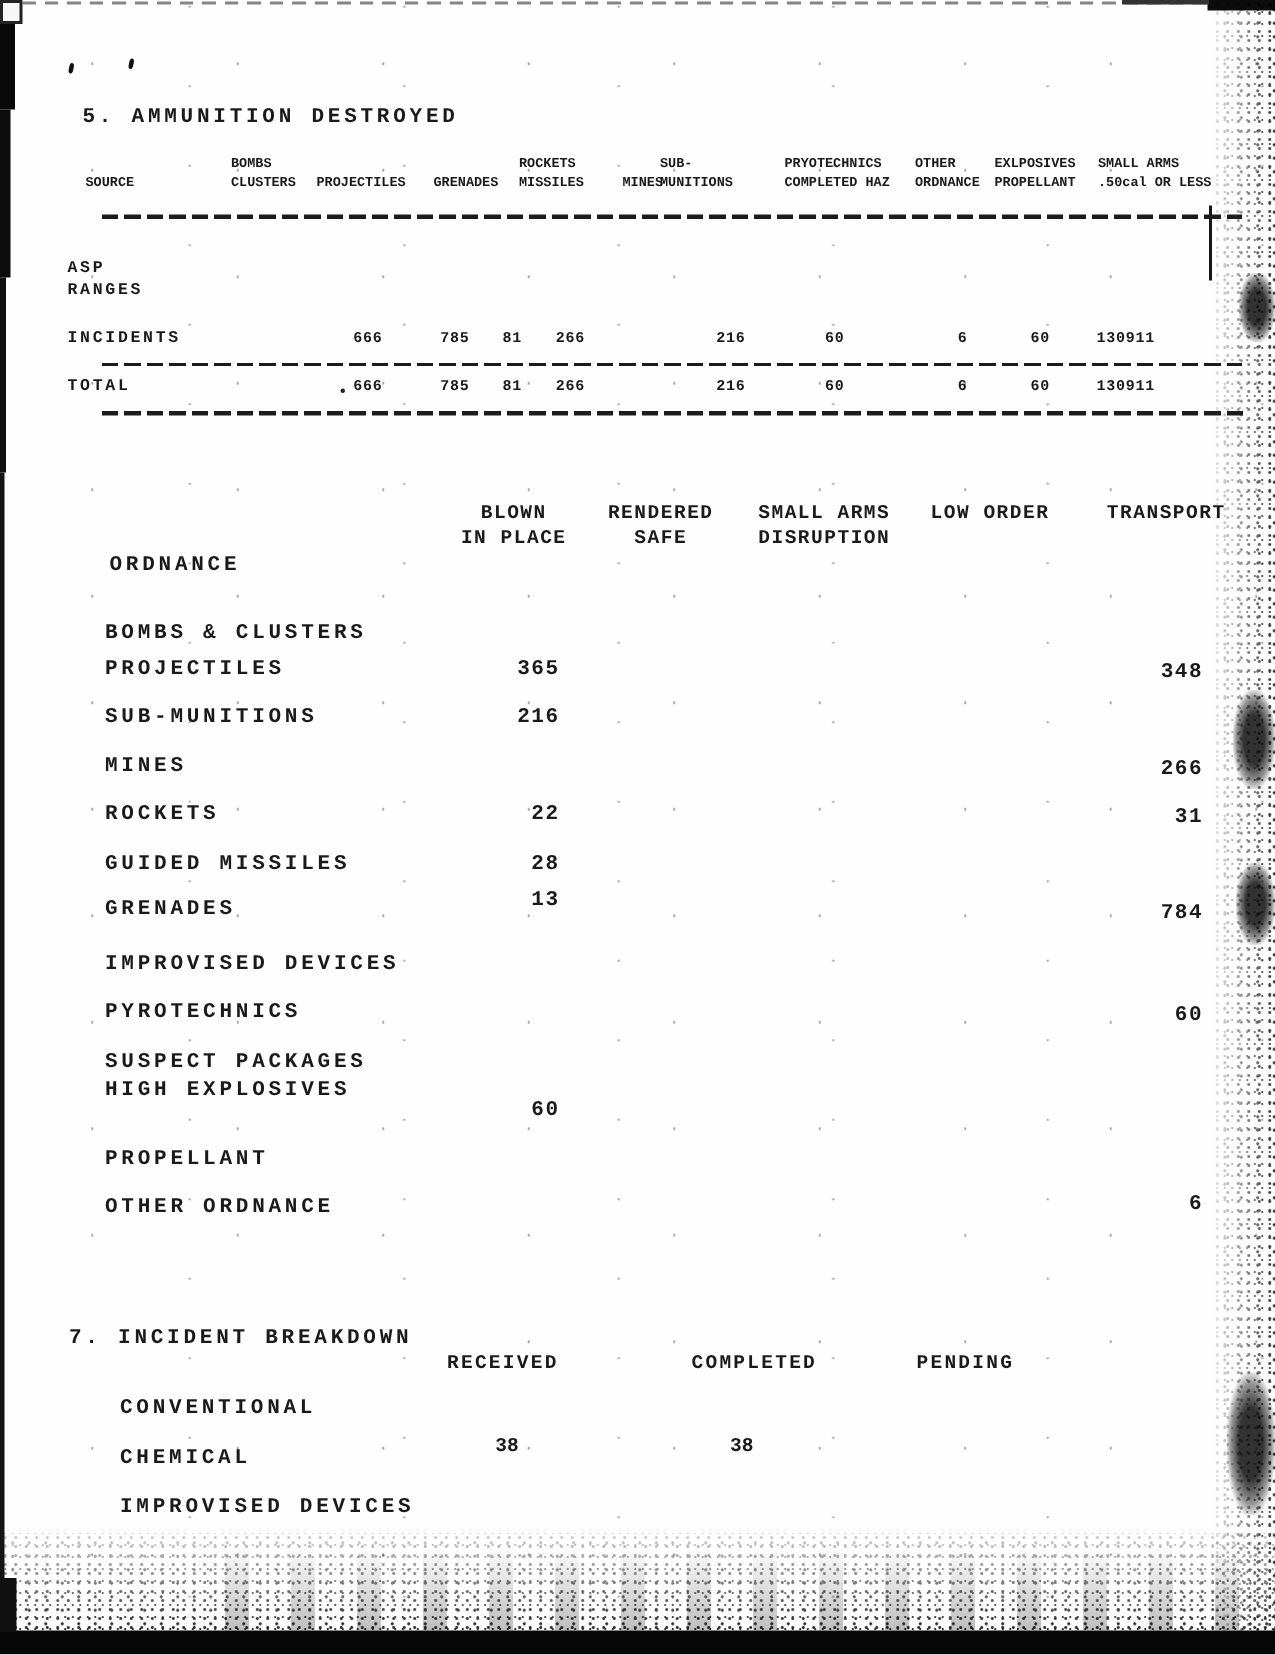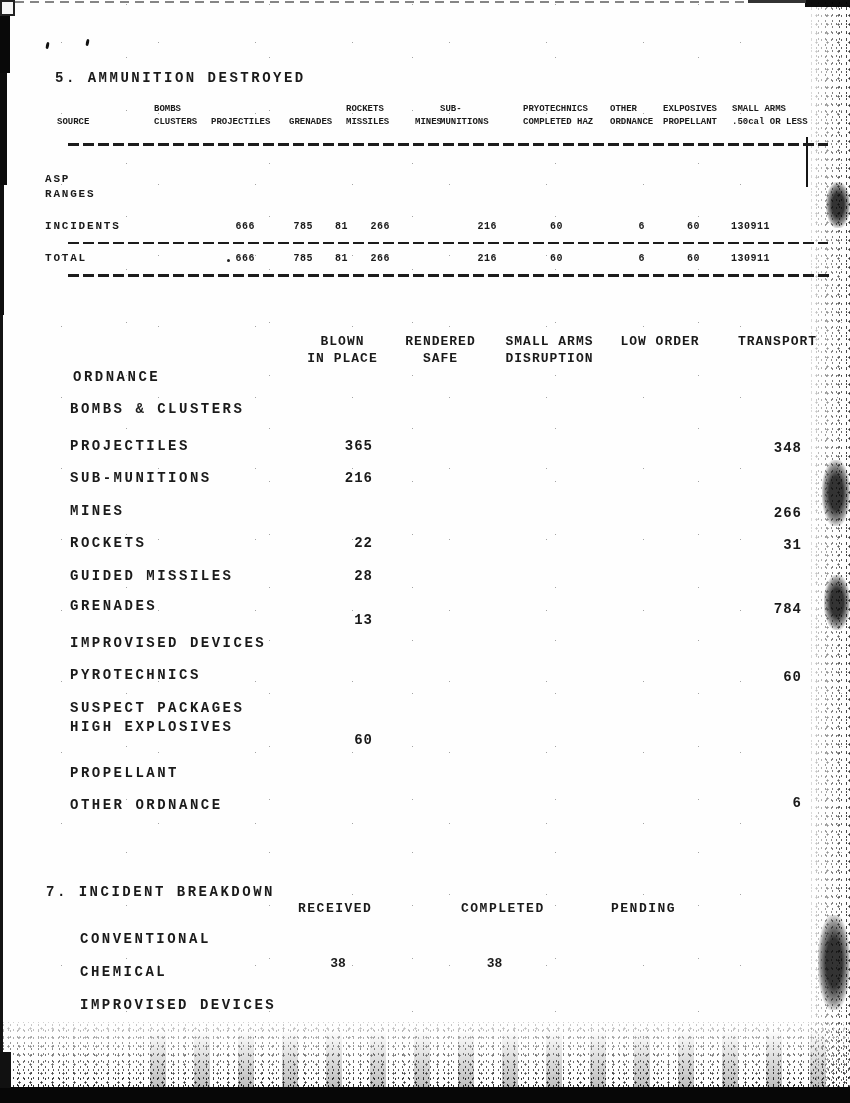--- a/index.html
+++ b/index.html
@@ -162,21 +162,21 @@
     <div>LOW ORDER</div>
       <div></div>
     </div>
   <div class="abs th6" style="left:729px;top:333px;width:97px;">
     <div>TRANSPORT</div>
       <div></div>
     </div>
 
   <div class="abs lbl6" style="left:73px;top:369px;">ORDNANCE</div>
 
-  <div class="abs lbl6" style="left:70px;top:401px;">BOMBS &amp; CLUSTERS</div>
+  <div class="abs lbl6" style="left:70px;top:414px;">BOMBS &amp; CLUSTERS</div>
   <div class="abs val6" style="left:300px;top:401px;width:73px;"></div>
   <div class="abs val6" style="left:729px;top:401px;width:73px;"></div>
 
   <div class="abs lbl6" style="left:70px;top:438px;">PROJECTILES</div>
   <div class="abs val6" style="left:300px;top:438px;width:73px;">365</div>
   <div class="abs val6" style="left:729px;top:440px;width:73px;">348</div>
 
   <div class="abs lbl6" style="left:70px;top:470px;">SUB-MUNITIONS</div>
   <div class="abs val6" style="left:300px;top:470px;width:73px;">216</div>
   <div class="abs val6" style="left:729px;top:470px;width:73px;"></div>
@@ -187,21 +187,21 @@
 
   <div class="abs lbl6" style="left:70px;top:535px;">ROCKETS</div>
   <div class="abs val6" style="left:300px;top:535px;width:73px;">22</div>
   <div class="abs val6" style="left:729px;top:537px;width:73px;">31</div>
 
   <div class="abs lbl6" style="left:70px;top:568px;">GUIDED MISSILES</div>
   <div class="abs val6" style="left:300px;top:568px;width:73px;">28</div>
   <div class="abs val6" style="left:729px;top:568px;width:73px;"></div>
 
   <div class="abs lbl6" style="left:70px;top:598px;">GRENADES</div>
-  <div class="abs val6" style="left:300px;top:612px;width:73px;">13</div>
+  <div class="abs val6" style="left:300px;top:592px;width:73px;">13</div>
   <div class="abs val6" style="left:729px;top:601px;width:73px;">784</div>
 
   <div class="abs lbl6" style="left:70px;top:635px;">IMPROVISED DEVICES</div>
   <div class="abs val6" style="left:300px;top:635px;width:73px;"></div>
   <div class="abs val6" style="left:729px;top:635px;width:73px;"></div>
 
   <div class="abs lbl6" style="left:70px;top:667px;">PYROTECHNICS</div>
   <div class="abs val6" style="left:300px;top:667px;width:73px;"></div>
   <div class="abs val6" style="left:729px;top:669px;width:73px;">60</div>
 

